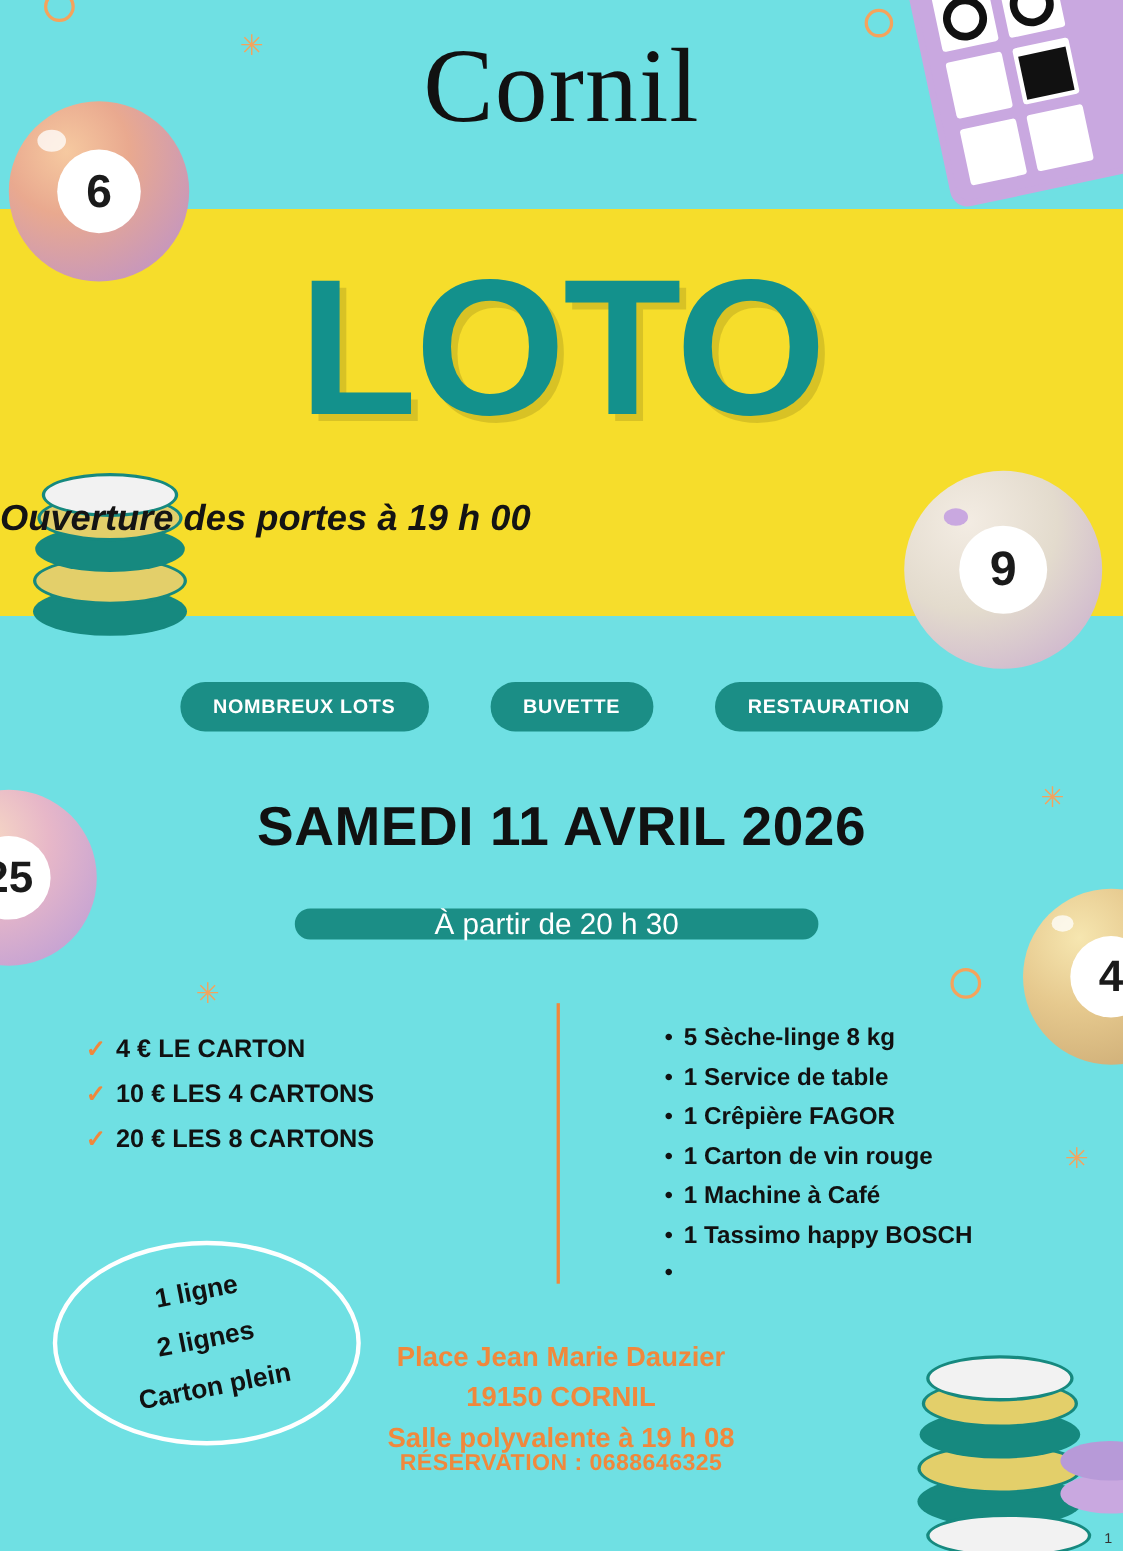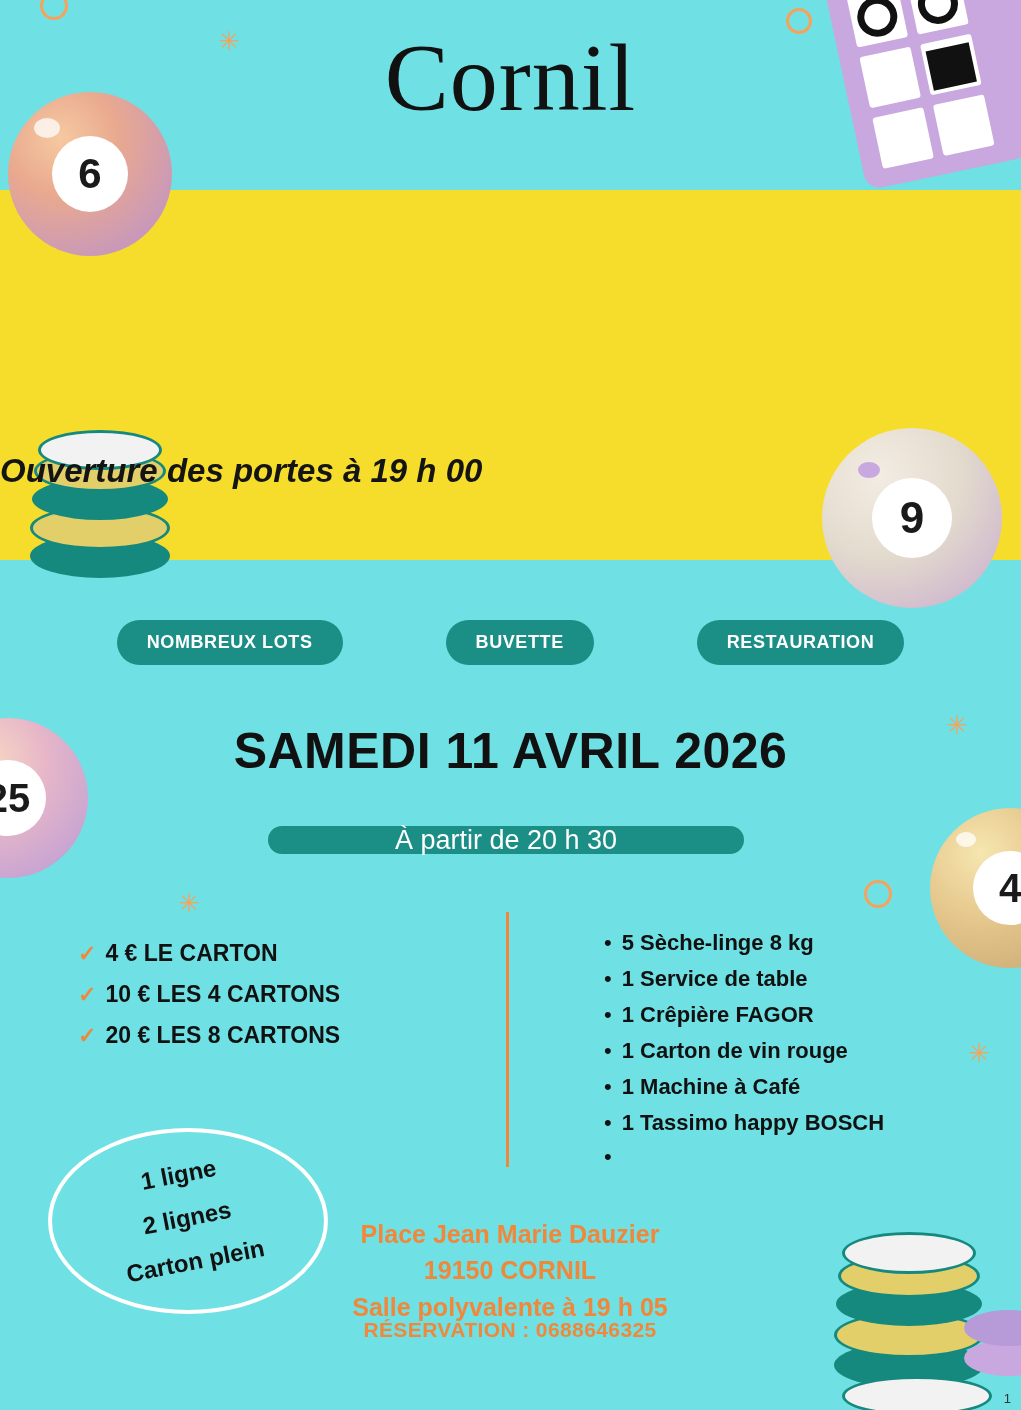--- a/index.html
+++ b/index.html
@@ -114,21 +114,21 @@
     color: #141414;
   }
 
   
   .pills {
     position: absolute;
     top: 620px;
     left: 0; right: 0;
     display: flex;
     justify-content: center;
-    gap: 103px;
+    gap: 56px;
   }
   .pill {
     background: #1b8e86;
     color: #ffffff;
     border-radius: 30px;
     padding: 12px 30px;
     font-size: 18px;
     font-weight: bold;
     letter-spacing: 0.6px;
     white-space: nowrap;
@@ -373,20 +373,21 @@
 
   <div class="sparkle" style="left:218px;top:28px;">✳</div>
   <div class="sparkle" style="left:946px;top:712px;">✳</div>
   <div class="sparkle" style="left:178px;top:890px;">✳</div>
   <div class="sparkle" style="left:968px;top:1040px;">✳</div>
   <div class="ring" style="left:786px;top:8px;width:20px;height:20px;"></div>
   <div class="ring" style="left:864px;top:880px;width:22px;height:22px;"></div>
   <div class="ring" style="left:40px;top:-8px;width:22px;height:22px;"></div>
 
   <div class="cornil">Cornil</div>
+  <div class="loto">LOTO</div>
   <div class="doors">Ouverture des portes à 19 h 00</div>
 
   <div class="pills">
     <div class="pill">NOMBREUX LOTS</div>
     <div class="pill">BUVETTE</div>
     <div class="pill">RESTAURATION</div>
   </div>
 
   <div class="date">SAMEDI 11 AVRIL 2026</div>
   <div class="timepill">À partir de 20 h 30</div>
@@ -441,19 +442,19 @@
   <div class="oval"></div>
   <div class="oval-lines">
     <div class="oval-line">1 ligne</div>
     <div class="oval-line">2 lignes</div>
     <div class="oval-line">Carton plein</div>
   </div>
 
   <div class="address">
     <div>Place Jean Marie Dauzier</div>
     <div>19150 CORNIL</div>
-    <div>Salle polyvalente à 19 h 05</div>
+    <div>Salle polyvalente à 19 h 08</div>
   </div>
 
   <div class="reservation">RÉSERVATION : 0688646325</div>
 
   <div class="page-num">1</div>
 </div>
 
 </body></html>

